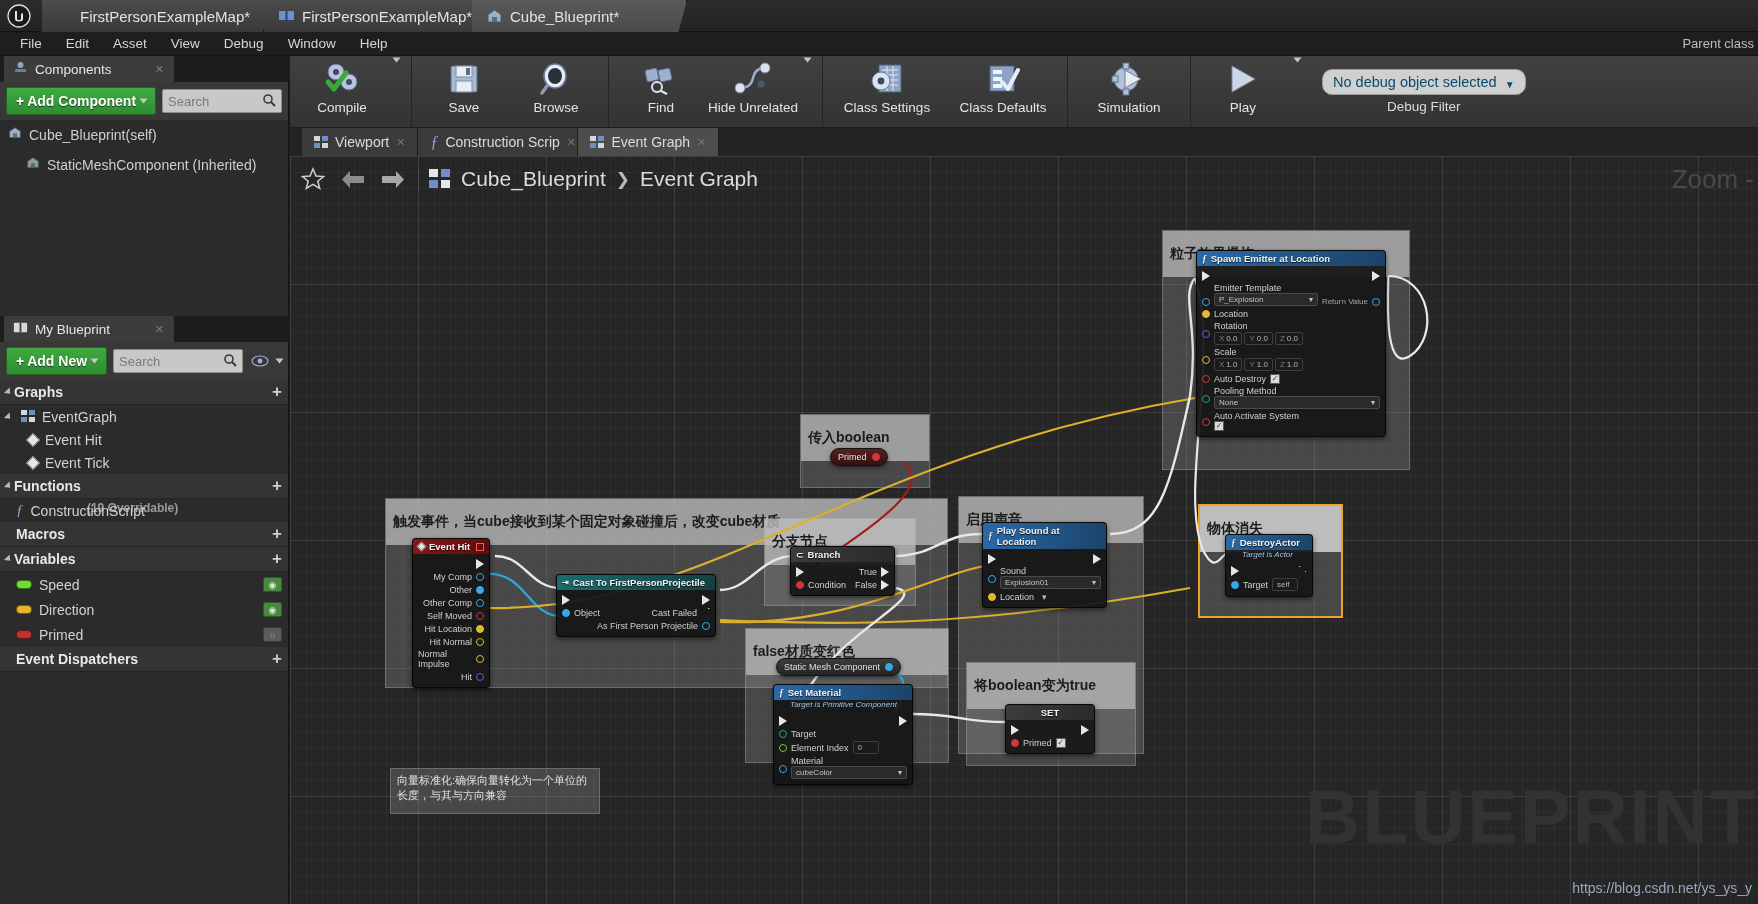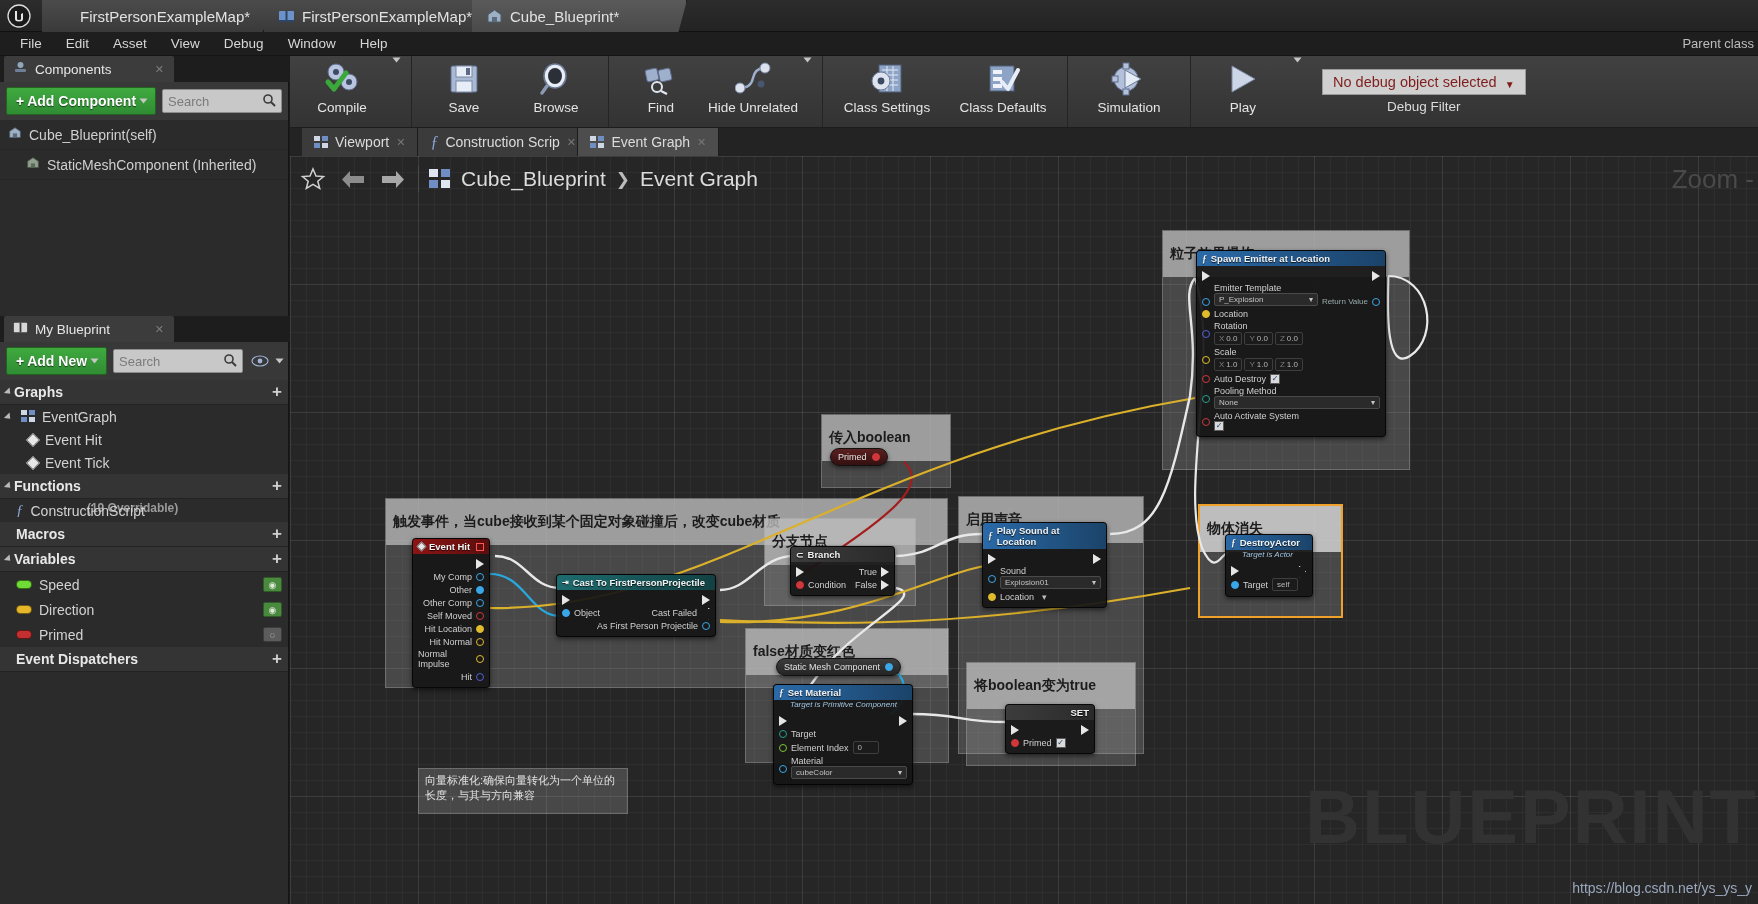--- a/index.html
+++ b/index.html
@@ -156,22 +156,22 @@
   .caret-d {
     width: 0; height: 0; border-left: 5px solid #c6c6c6;
     border-top: 4px solid transparent; border-bottom: 4px solid transparent;
     transform: rotate(90deg);
   }
   .debugfilter {
     display: flex; flex-direction: column; align-items: center;
     justify-content: center; padding-left: 10px; gap: 4px;
   }
   .debug-dd {
-    background: #d0d0d0; color: #7f1d1d; border: 1px solid #9a9a9a;
-    font-size: 14.5px; padding: 4px 10px; border-radius: 0;
+    background: #d0d0d0; color: #0c4a6e; border: 1px solid #9a9a9a;
+    font-size: 14.5px; padding: 4px 10px; border-radius: 10px;
     display: flex; align-items: flex-end; gap: 8px;
   }
   .debug-label { font-size: 13.5px; color: #dcdcdc; }
 
   
   .graph-tabs {
     position: absolute; left: 290px; top: 128px; width: 1468px; height: 28px;
     background: #232323; display: flex; align-items: flex-end;
   }
   .gtab {
@@ -718,39 +718,39 @@
       </div>
     </div>
     <div class="zoomlabel">Zoom -</div>
 
     <div class="comment" style="left:872px;top:74px;width:248px;height:240px;">
       <div class="ctitle">粒子效果爆炸</div>
     </div>
     <div class="comment" style="left:95px;top:342px;width:563px;height:190px;">
       <div class="ctitle">触发事件，当cube接收到某个固定对象碰撞后，改变cube材质</div>
     </div>
-    <div class="comment" style="left:531px;top:258px;width:130px;height:74px;">
+    <div class="comment" style="left:510px;top:258px;width:130px;height:74px;">
       <div class="ctitle">传入boolean</div>
     </div>
     <div class="comment" style="left:474px;top:362px;width:152px;height:88px;">
       <div class="ctitle">分支节点</div>
     </div>
     <div class="comment" style="left:668px;top:340px;width:186px;height:258px;">
       <div class="ctitle">启用声音</div>
     </div>
     <div class="comment sel" style="left:908px;top:348px;width:145px;height:114px;">
       <div class="ctitle">物体消失</div>
     </div>
     <div class="comment" style="left:455px;top:472px;width:204px;height:135px;">
       <div class="ctitle">false材质变红色</div>
     </div>
     <div class="comment" style="left:676px;top:506px;width:170px;height:104px;">
       <div class="ctitle">将boolean变为true</div>
     </div>
-    <div class="comment" style="left:100px;top:612px;width:210px;height:46px;margin-left:28px;">
+    <div class="comment" style="left:100px;top:612px;width:210px;height:46px;">
       <div style="color:#e2e2e2;font-size:11px;padding:4px 6px;line-height:1.35">向量标准化:确保向量转化为一个单位的长度，与其与方向兼容</div>
     </div>
 
     <svg class="wires">
 
       <path d="M205 400 C 235 400, 240 432, 270 432" stroke="#e8e8e8" stroke-width="2.4" fill="none"></path>
 
       <path d="M200 418 C 235 418, 240 460, 270 460" stroke="#29a8e0" stroke-width="2.2" fill="none"></path>
 
       <path d="M430 434 C 460 434, 470 400, 504 400" stroke="#e8e8e8" stroke-width="2.4" fill="none"></path>
@@ -1049,21 +1049,21 @@
             <div class="ddfield">
               <span>cubeColor</span>
                 <span>▾</span>
             </div>
           </div>
         </div>
       </div>
     </div>
 
     <div class="node" style="left:715px;top:548px;width:90px;">
-      <div class="nhead grey" style="justify-content:flex-end">
+      <div class="nhead grey" style="justify-content:center">
         <span>SET</span>
       </div>
       <div class="nbody">
         <div class="prow">
           <span class="pin-exec"></span>
           <span style="margin-left:auto"></span>
           <span class="pin-exec"></span>
         </div>
         <div class="prow">
           <span class="pin-circ red filled"></span>

